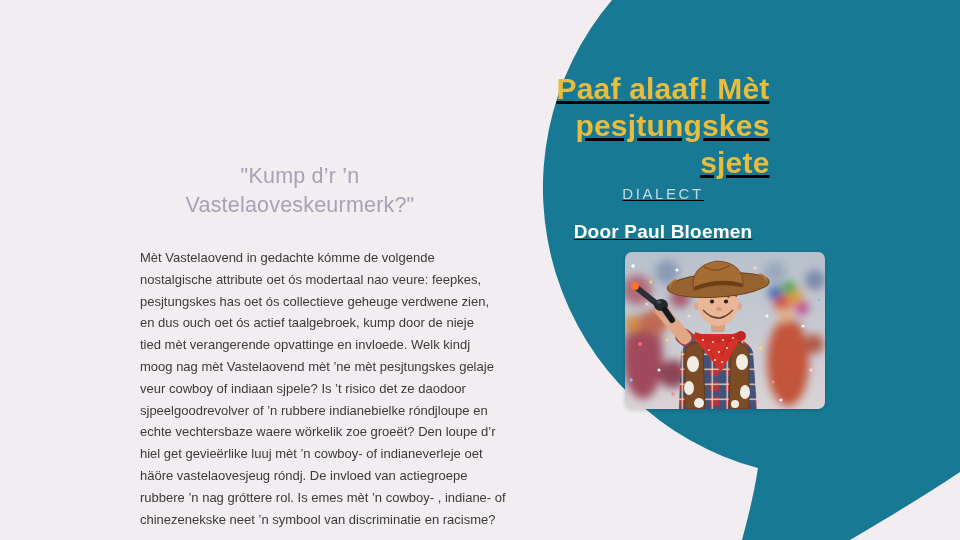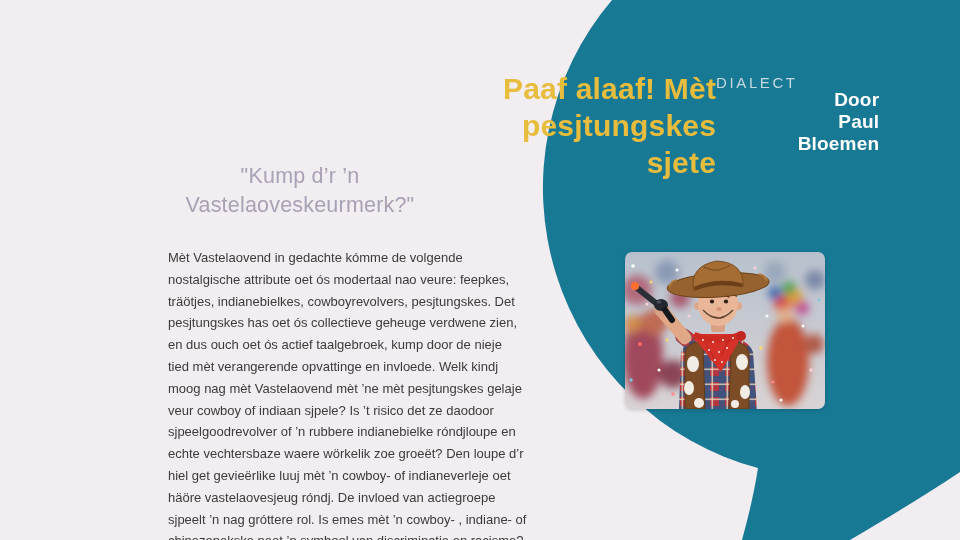--- a/index.html
+++ b/index.html
@@ -14,25 +14,25 @@
     position:absolute;left:110px;top:162px;width:380px;
     text-align:center;color:#a9a1b4;font-size:21.5px;line-height:29px;
     font-weight:400;letter-spacing:.2px;
   }
   .quote div{white-space:nowrap;}
   
   .body-text{
     position:absolute;left:140px;top:247px;width:360px;
     color:#3b3b3b;font-size:13px;line-height:21.8px;
   }
-  .body-text div{white-space:nowrap;margin-left:28px;}
+  .body-text div{white-space:nowrap;}
   
   .panel-text{
     position:absolute;top:70px;right:137px;width:320px;
-    display:flex;align-items:flex-start;text-align:right;
+    display:flex;flex-direction:column;align-items:center;text-align:right;text-decoration:underline;
   }
   .panel-title{
     color:#e8bc3d;font-size:30px;line-height:37px;font-weight:bold;
     letter-spacing:.2px;
   }
   .panel-title div{white-space:nowrap;}
   .panel-category{
     margin-top:4px;color:#c6d8df;font-size:15px;letter-spacing:2.6px;
     font-weight:400;
   }
@@ -56,31 +56,30 @@
   </svg>
 
   <div class="quote">
     <div>"Kump d’r ’n</div>
     <div>Vastelaoveskeurmerk?"</div>
   </div>
 
   <div class="body-text">
     <div>Mèt Vastelaovend in gedachte kómme de volgende</div>
     <div>nostalgische attribute oet ós modertaal nao veure: feepkes,</div>
-    <div>träötjes, indianebielkes, cowboyrevolvers, pesjtungskes. Det</div>
     <div>pesjtungskes has oet ós collectieve geheuge verdwene zien,</div>
     <div>en dus ouch oet ós actief taalgebroek, kump door de nieje</div>
     <div>tied mèt verangerende opvattinge en invloede. Welk kindj</div>
     <div>moog nag mèt Vastelaovend mèt ’ne mèt pesjtungskes gelaje</div>
     <div>veur cowboy of indiaan sjpele? Is ’t risico det ze daodoor</div>
     <div>sjpeelgoodrevolver of ’n rubbere indianebielke róndjloupe en</div>
     <div>echte vechtersbaze waere wörkelik zoe groeët? Den loupe d’r</div>
     <div>hiel get gevieërlike luuj mèt ’n cowboy- of indianeverleje oet</div>
     <div>häöre vastelaovesjeug róndj. De invloed van actiegroepe</div>
-    <div>sjpeelt ’n nag gróttere rol. Is emes mèt ’n cowboy- , indiane- of</div>
+    <div>rubbere ’n nag gróttere rol. Is emes mèt ’n cowboy- , indiane- of</div>
     <div>chinezenekske neet ’n symbool van discriminatie en racisme?</div>
   </div>
 
   <div class="panel-text">
     <div class="panel-title">
       <div>Paaf alaaf! Mèt</div>
       <div>pesjtungskes</div>
       <div>sjete</div>
     </div>
     <div class="panel-category">DIALECT</div>

